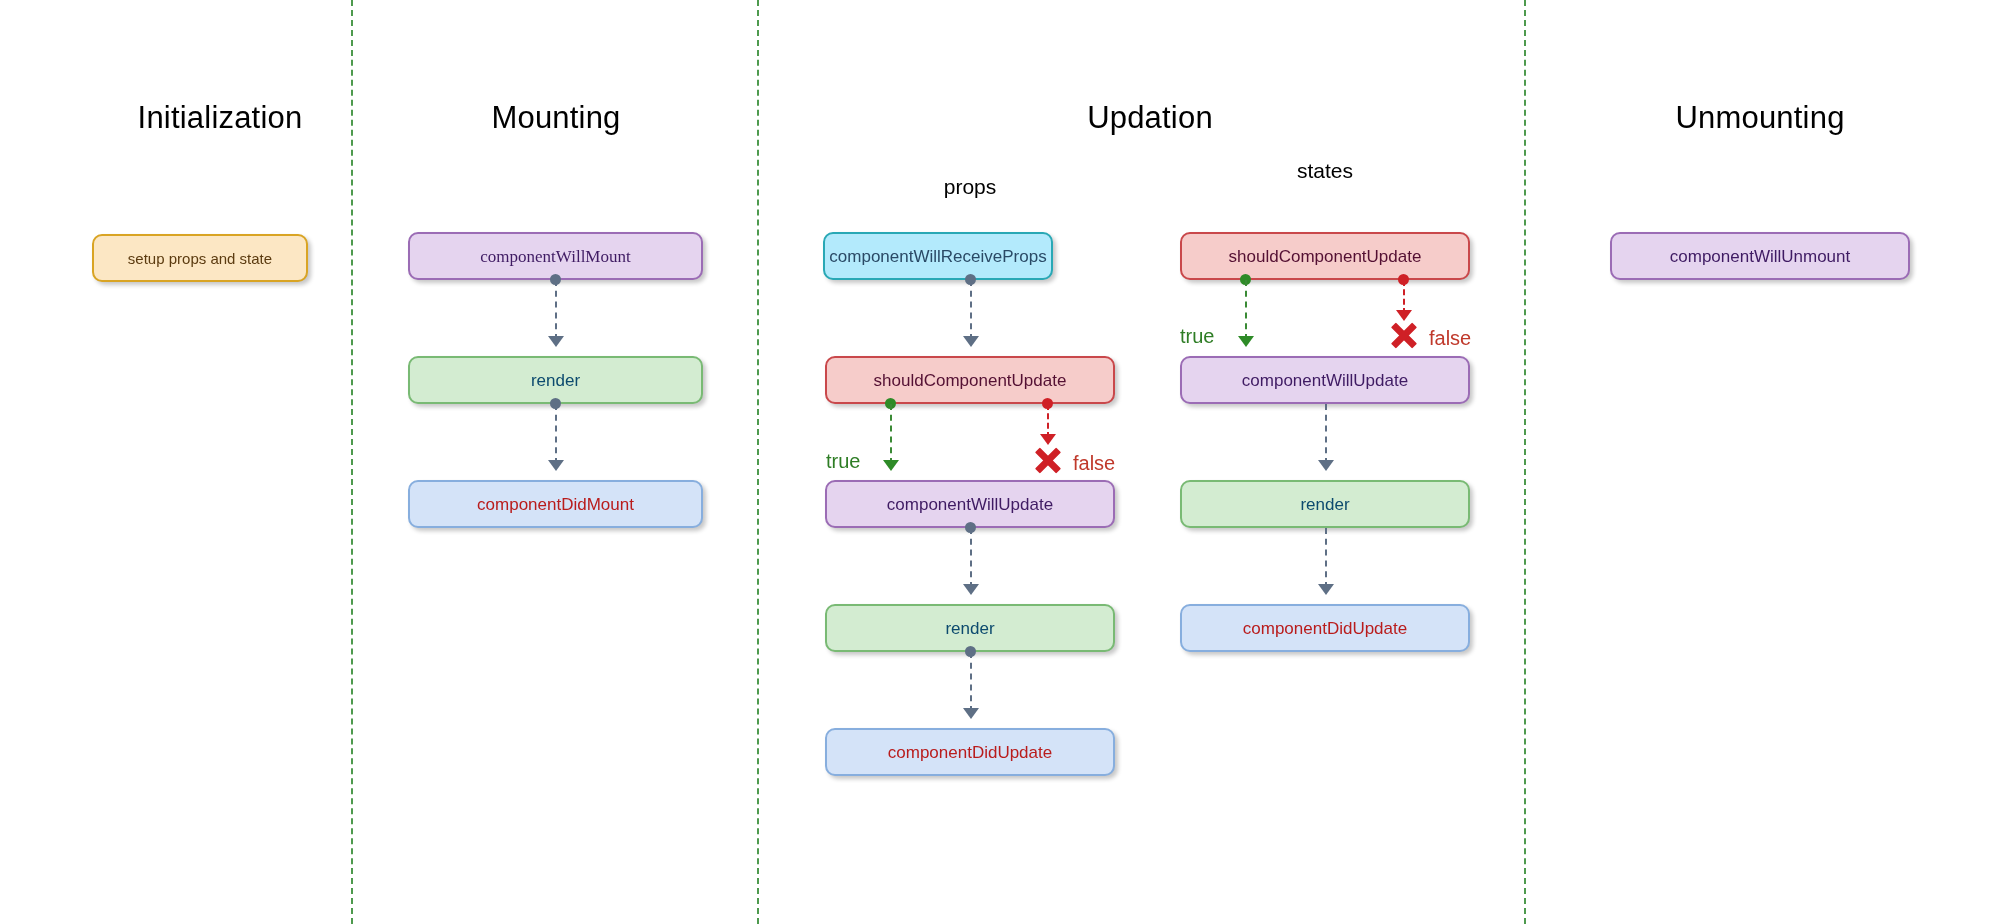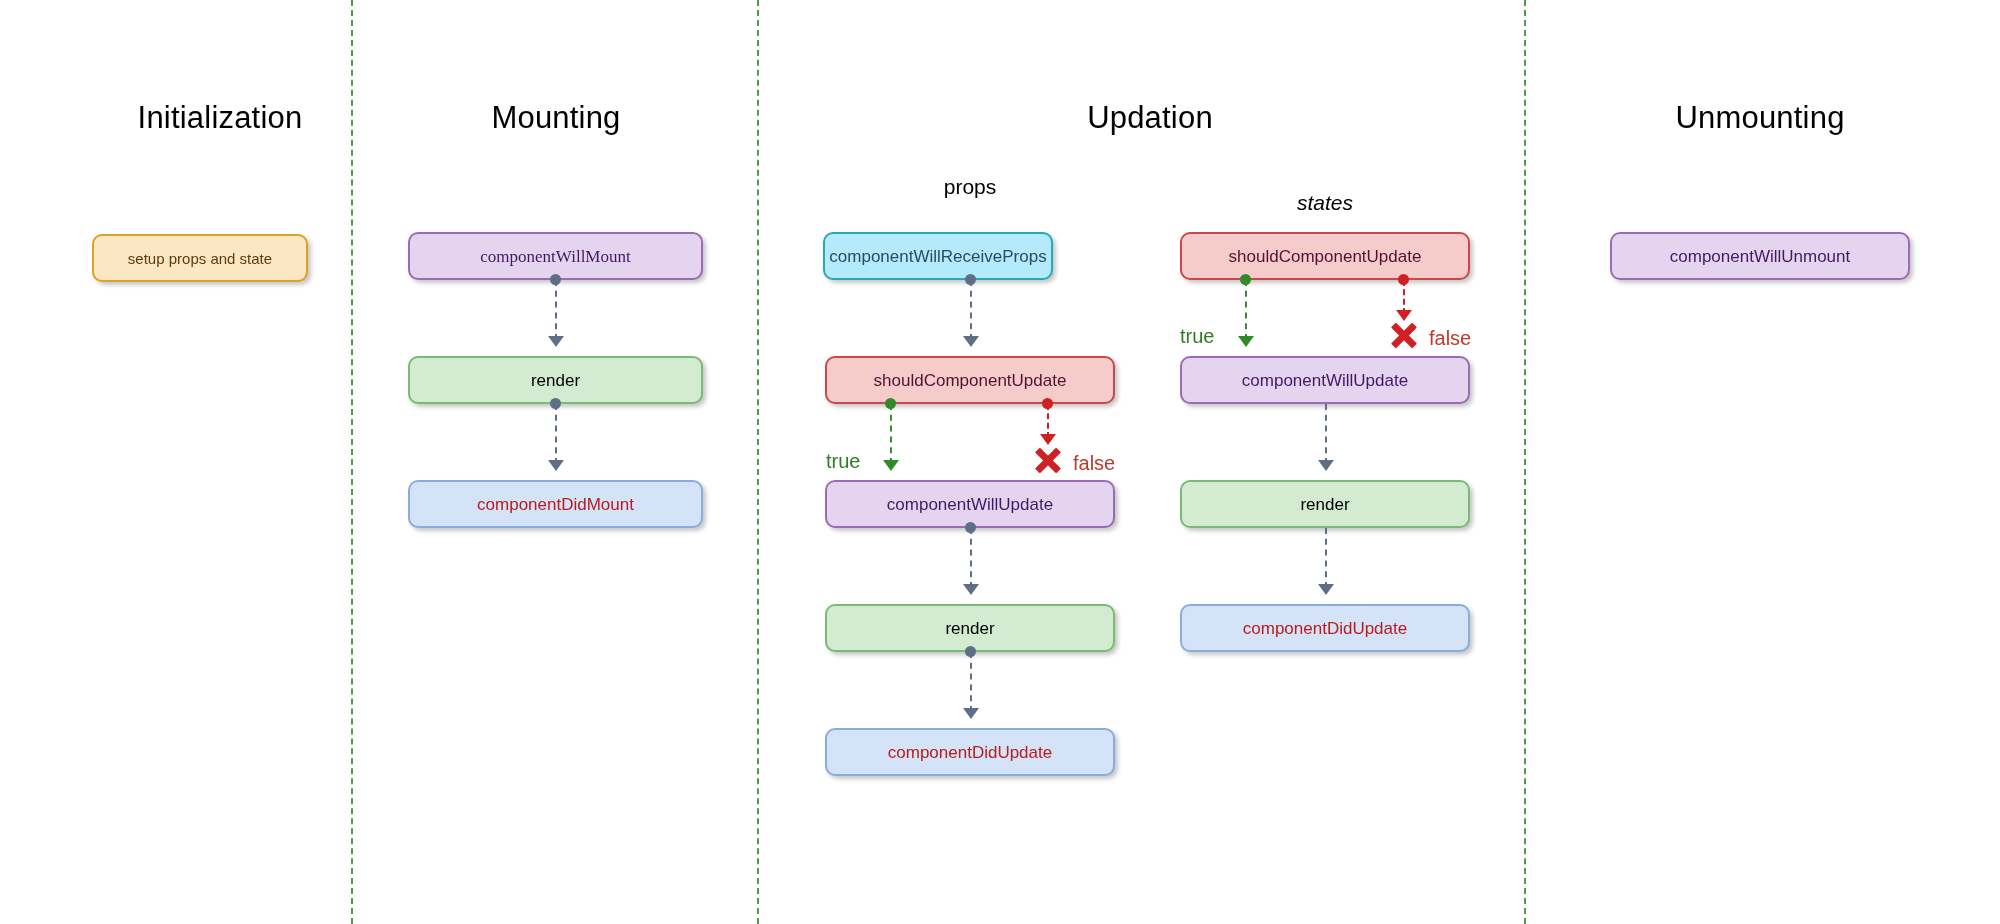--- a/index.html
+++ b/index.html
@@ -60,21 +60,21 @@
     justify-content: center;
     font-size: 17px;
     line-height: 1;
     box-shadow: 3px 3px 4px rgba(0,0,0,0.22);
     white-space: nowrap;
   }
   .node.small { font-size: 15px; height: 48px; }
 
   .n-orange { background: #fce7c4; border-color: #d9a424; color: #5b3b10; }
   .n-purple { background: #e5d4ef; border-color: #9b6cb5; color: #3f1b63; }
-  .n-green  { background: #d3ecd1; border-color: #79ba74; color: #000000; }
+  .n-green  { background: #d3ecd1; border-color: #79ba74; color: #0c4a6e; }
   .n-blue   { background: #d4e3f8; border-color: #87aede; color: #b91c1c; }
   .n-cyan   { background: #b3eafc; border-color: #29a8b5; color: #2a4a66; }
   .n-red    { background: #f6ccca; border-color: #c9484b; color: #541033; }
 
   
   .conn {
     position: absolute;
     width: 0;
     border-left-width: 2px;
     border-left-style: dashed;
@@ -141,21 +141,21 @@
   <div class="divider" style="left:351px;"></div>
   <div class="divider" style="left:757px;"></div>
   <div class="divider" style="left:1524px;"></div>
 
   <div class="section-title" style="left:366px; top:100px; width:380px;">Mounting</div>
   <div class="section-title" style="left:30px;  top:100px; width:380px;">Initialization</div>
   <div class="section-title" style="left:1570px;top:100px; width:380px;">Unmounting</div>
   <div class="section-title" style="left:960px; top:100px; width:380px;">Updation</div>
 
   <div class="sub-title" style="left:825px;  top:175px; width:290px;">props</div>
-  <div class="sub-title" style="left:1180px; top:191px; width:290px;font-style:italic;">states</div>
+  <div class="sub-title" style="left:1180px; top:159px; width:290px;">states</div>
 
   <div class="node n-orange small" style="left:92px; top:234px; width:216px;">setup props and state</div>
 
   <div class="node n-purple" style="left:408px; top:232px; width:295px;font-family:Liberation Serif, serif;">componentWillMount</div>
 
   <div class="dot grey" style="left:550px; top:274px;"></div>
   <div class="conn grey" style="left:555px; top:280px; height:60px;"></div>
   <div class="arrowhead grey" style="left:548px; top:336px;"></div>
 
   <div class="node n-green" style="left:408px; top:356px; width:295px;">render</div>

